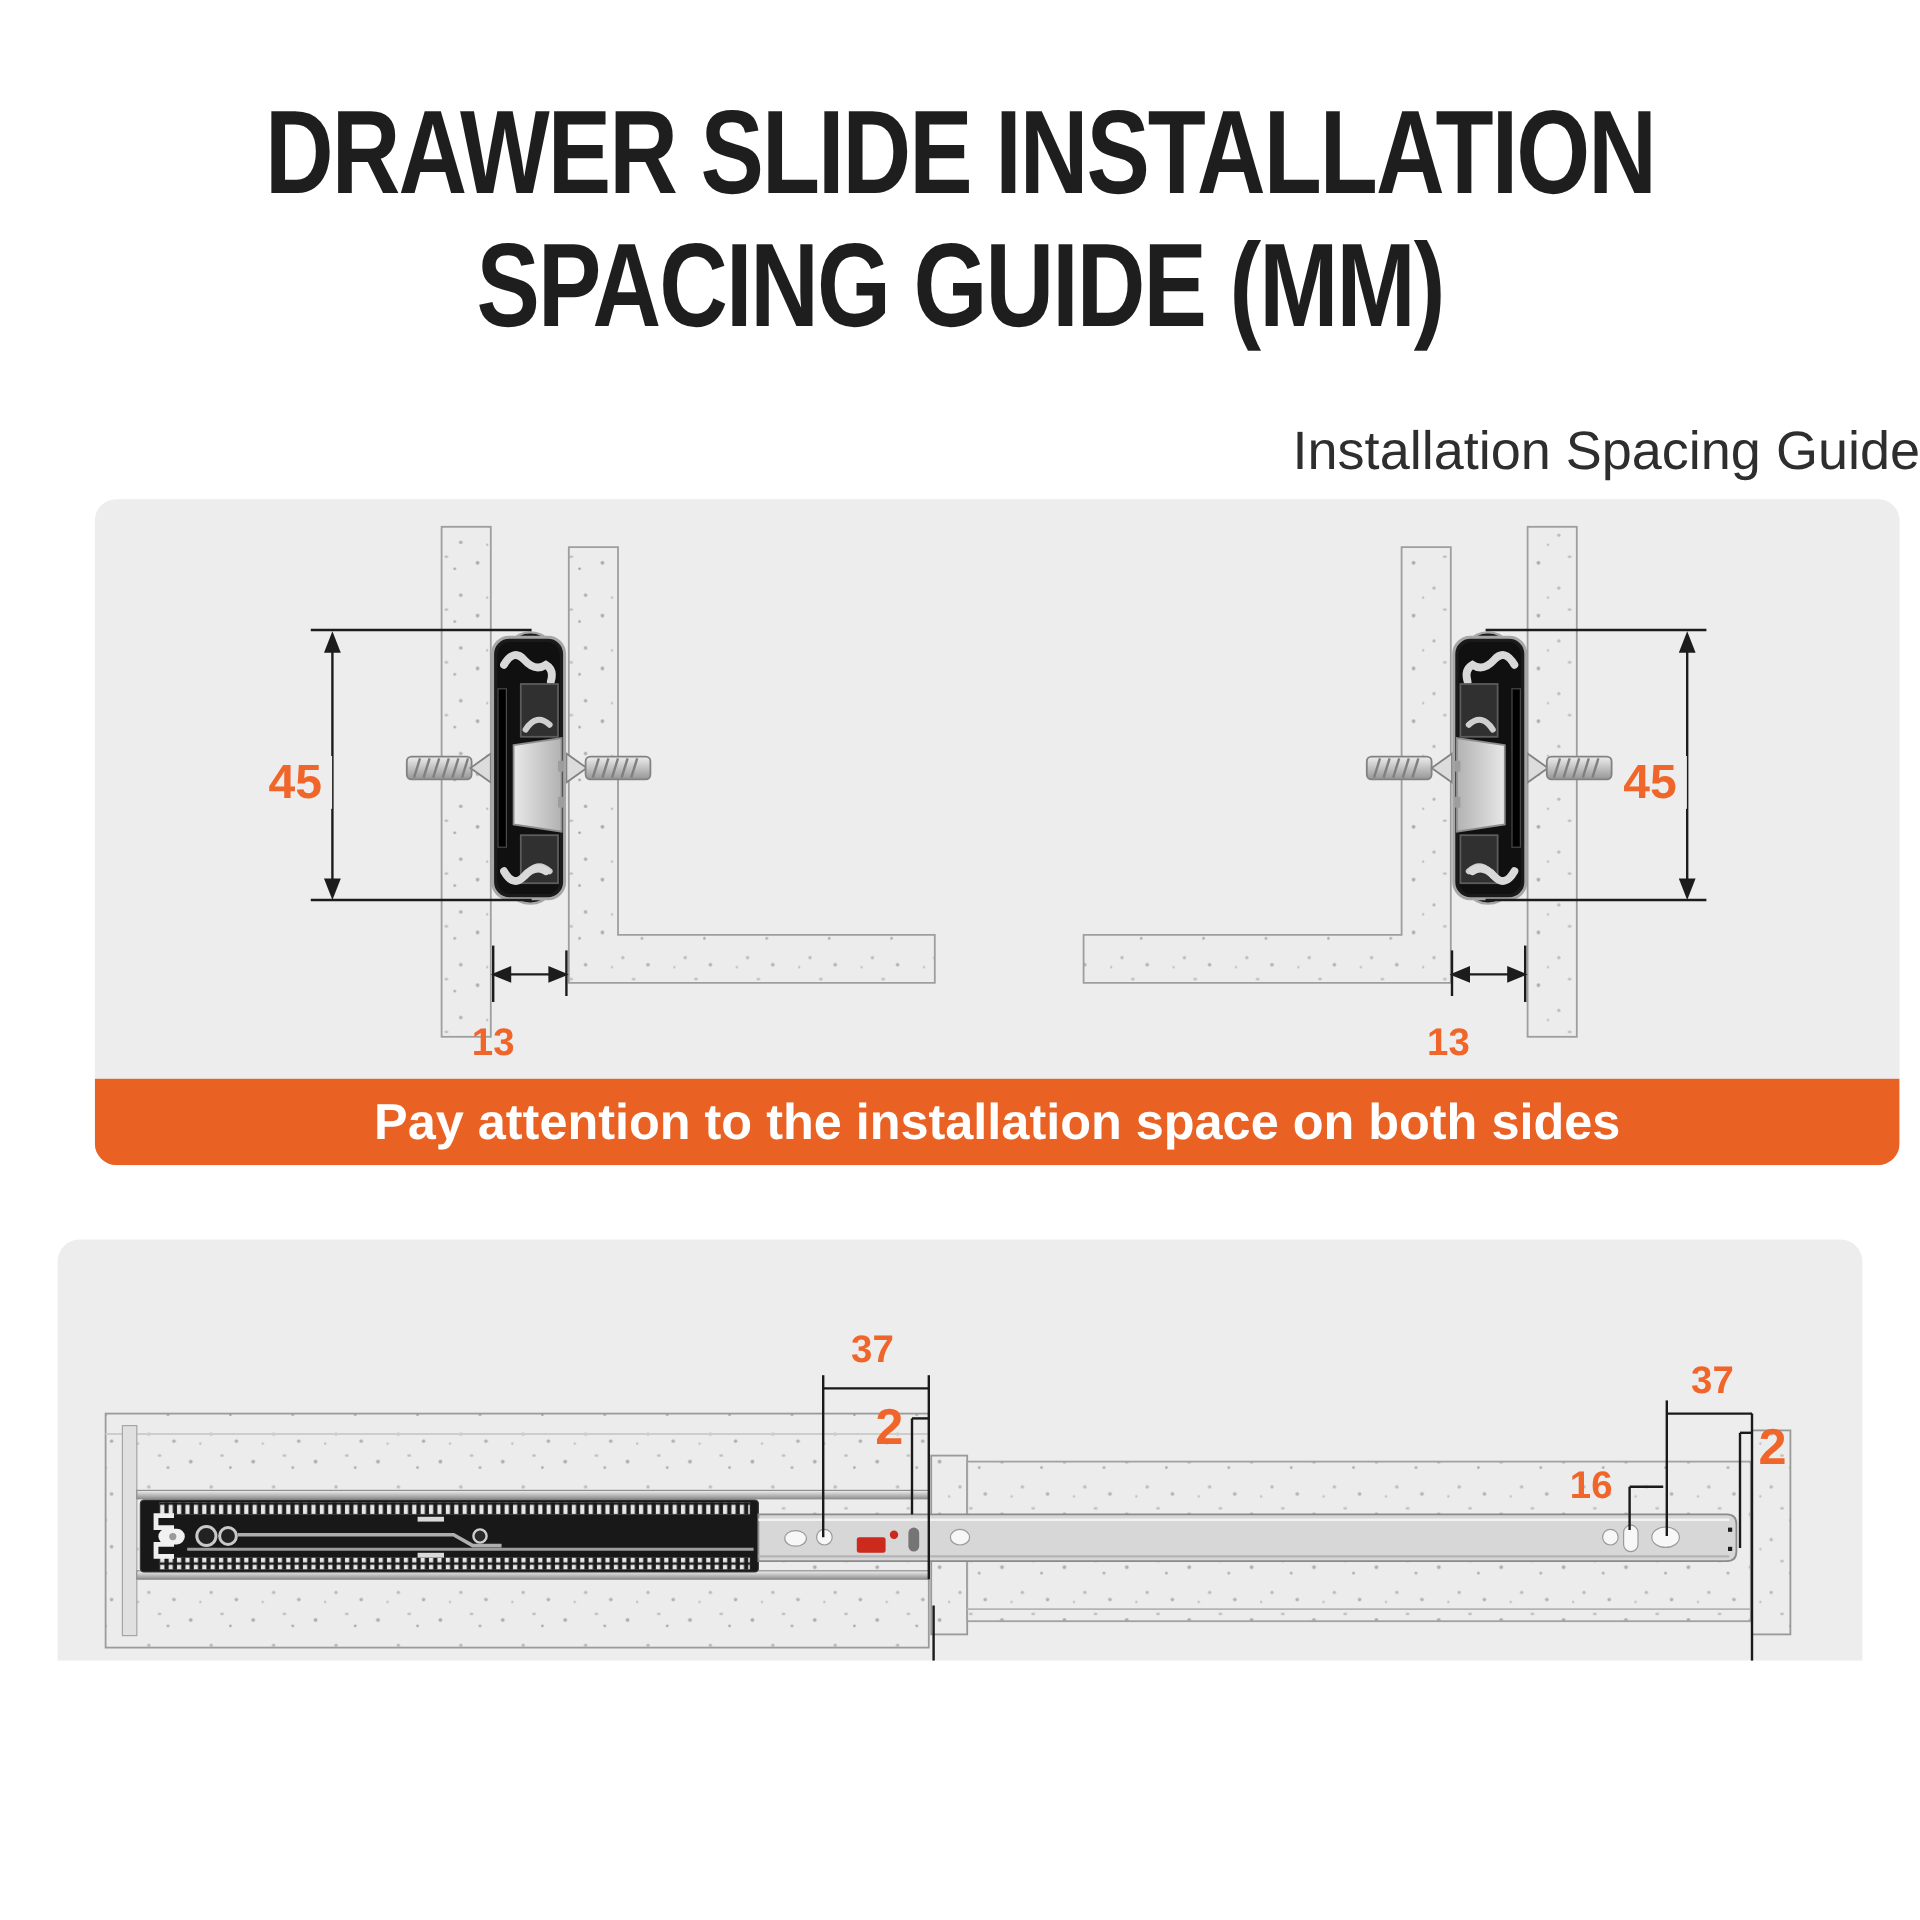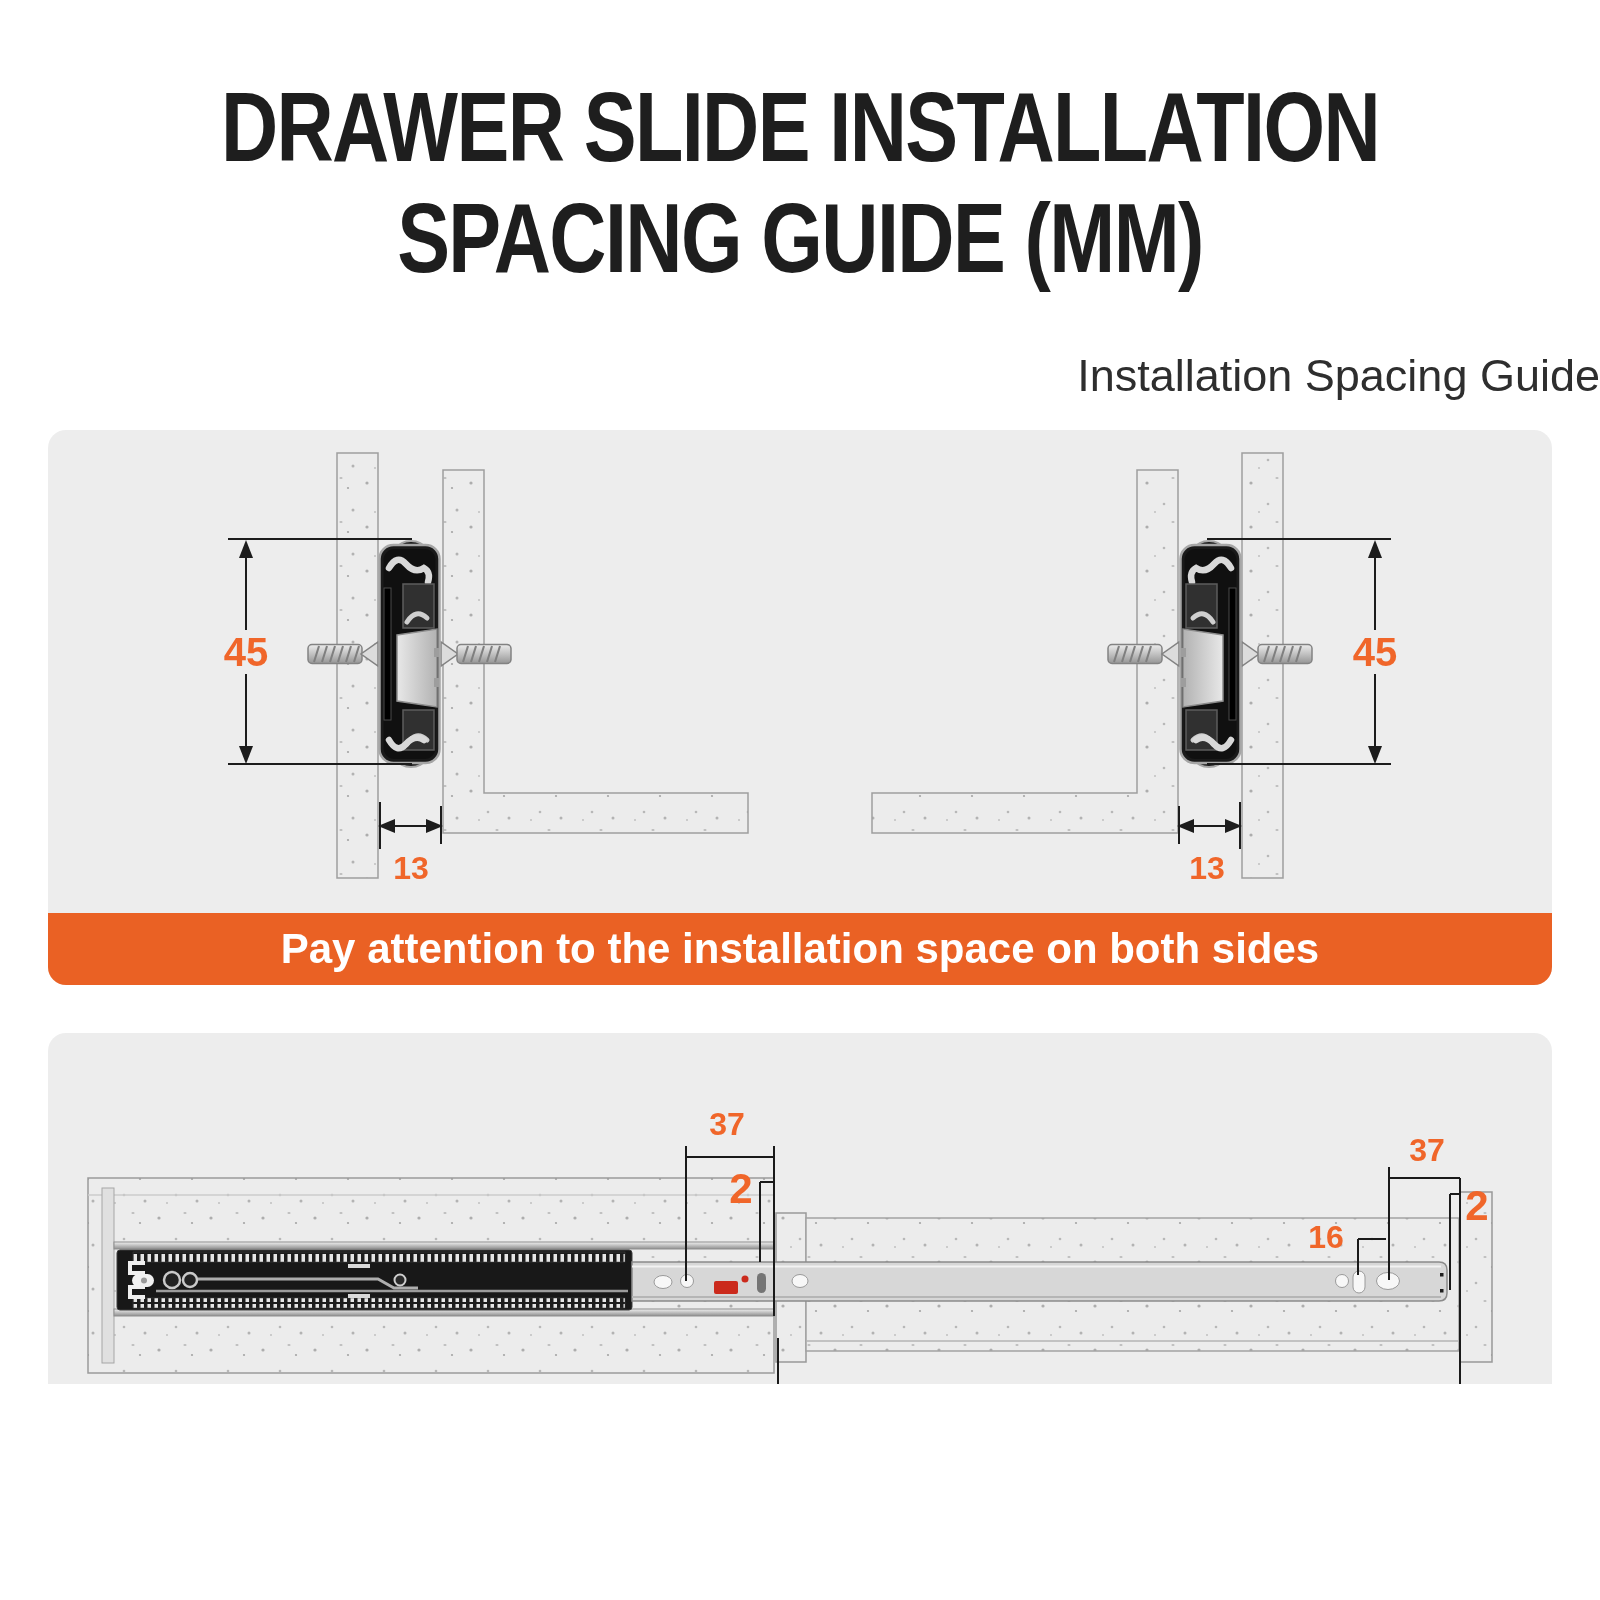--- a/index.html
+++ b/index.html
@@ -19,21 +19,21 @@
   }
   .title .tline{display:block;transform:scaleX(0.8);transform-origin:50% 50%;white-space:nowrap;}
   .subtitle{
     position:absolute;top:350px;left:0;width:100%;text-align:right;
     color:#2e2e2e;font-size:45px;font-weight:400;
   }
   .panel{
     position:absolute;left:48px;width:1504px;background:var(--panel-bg);
     border-radius:18px;overflow:hidden;
   }
-  #panel-top{top:430px;height:555px;}
+  #panel-top{top:416px;height:555px;margin-left:31px;}
   #panel-bottom{top:1033px;height:530px;}
   .banner{
     position:absolute;left:0;right:0;bottom:0;background:var(--accent);
     color:#ffffff;font-weight:bold;text-align:center;white-space:nowrap;
   }
   #panel-top .banner{height:72px;line-height:72px;font-size:42px;}
   #panel-bottom .banner{height:74px;line-height:74px;font-size:44px;}
   .dia-svg{position:absolute;left:0;top:0;}
   .dim-label{
     position:absolute;transform:translate(-50%,-50%);

